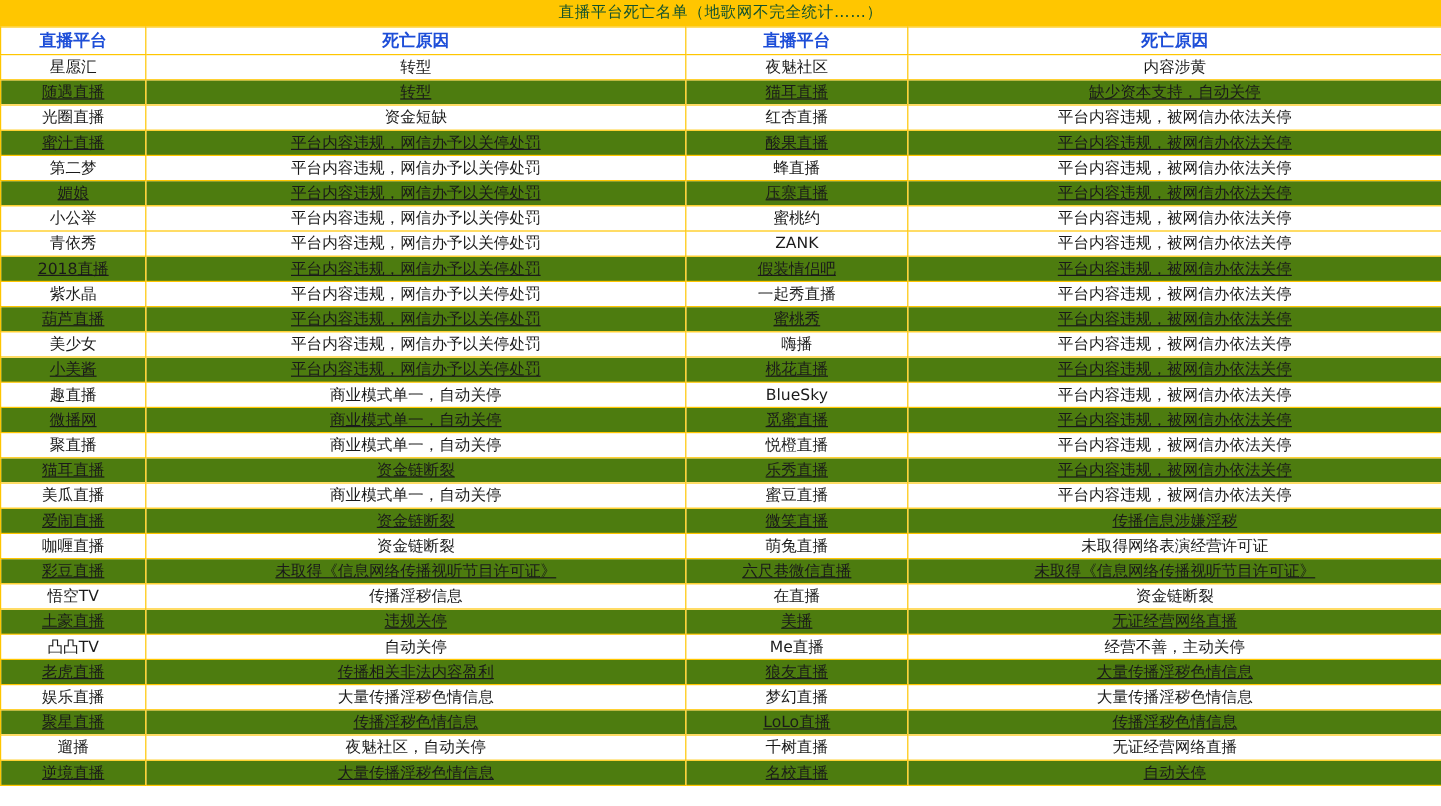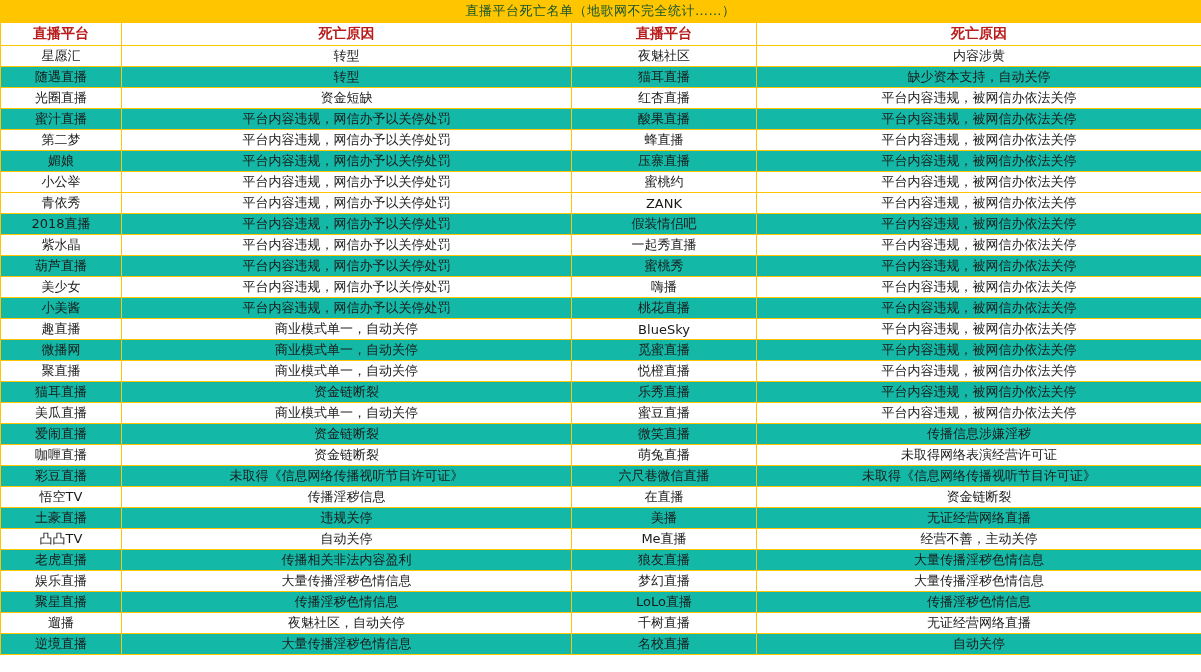--- a/index.html
+++ b/index.html
@@ -42,27 +42,28 @@
     height: 20px;
     padding: 0 2px;
     overflow: hidden;
     white-space: nowrap;
   }
   table.deadlist thead th {
     background: #ffffff;
     font-weight: bold;
     font-size: 14px;
     height: 22px;
-    color: #b91c1c;
+    color: #1d4ed8;
   }
   table.deadlist tbody tr td {
     background: #ffffff;
   }
   table.deadlist tbody tr.alt td {
-    background: #14b8a6;
+    background: #4d7c0f;
+    text-decoration: underline;
   }
 </style>
 </head>
 <body>
 
 <div class="doc">
 
   <div class="title-bar">直播平台死亡名单（地歌网不完全统计……）</div>
 
   <table class="deadlist">

